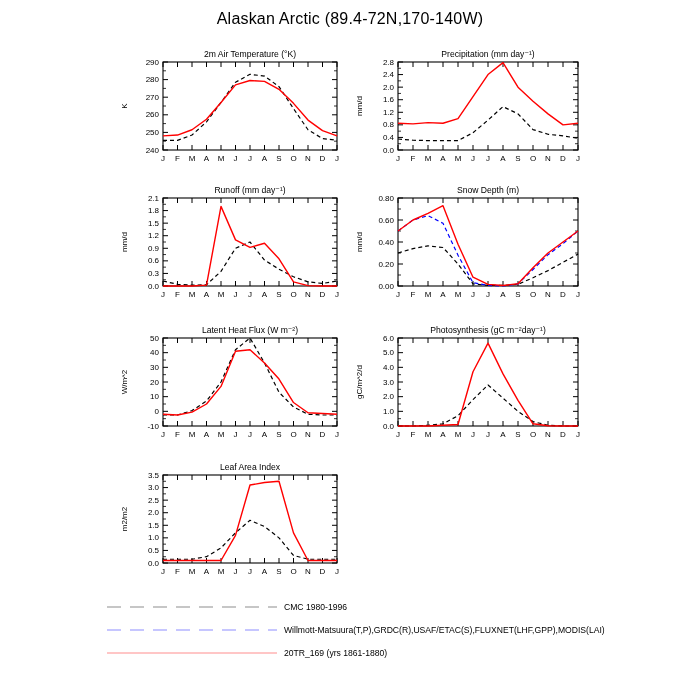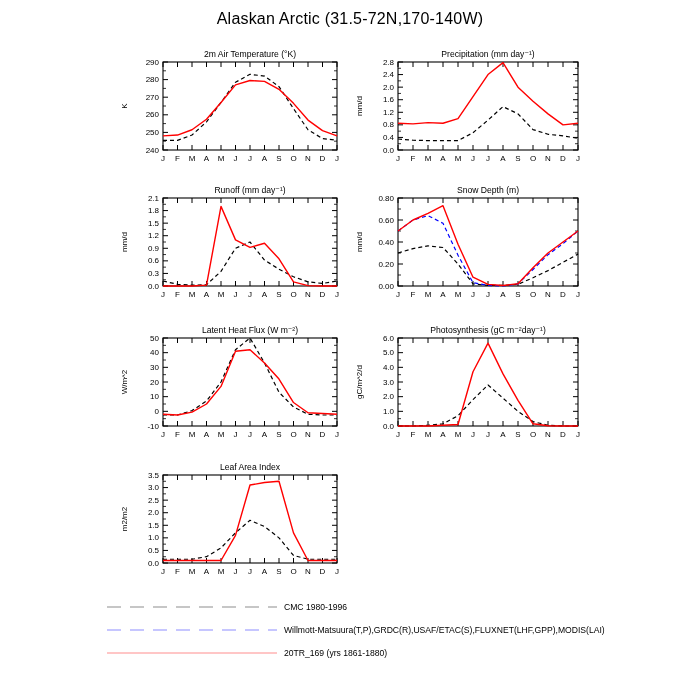--- a/index.html
+++ b/index.html
@@ -10,21 +10,21 @@
   #fig-title{
     position:absolute;top:10px;left:0;width:700px;text-align:center;
     font-size:16px;letter-spacing:0.2px;color:#000;
   }
   svg text{fill:#000;}
 </style>
 </head>
 <body>
 
 <div id="screen">
-  <div id="fig-title">Alaskan Arctic (31.5-72N,170-140W)</div>
+  <div id="fig-title">Alaskan Arctic (89.4-72N,170-140W)</div>
   <svg id="fig-svg" width="700" height="700" viewBox="0 0 700 700" style="position:absolute;top:0;left:0;">
       <g>
         <rect x="163" y="62" width="174" height="88" fill="none" stroke="#000" stroke-width="1.1"></rect>
         <text x="250" y="57" text-anchor="middle" font-size="8.6">2m Air Temperature (°K)</text>
         <line x1="163" y1="150" x2="168" y2="150" stroke="#000" stroke-width="1"></line>
         <line x1="332" y1="150" x2="337" y2="150" stroke="#000" stroke-width="1"></line>
         <text x="159" y="152.6" text-anchor="end" font-size="8">240</text>
         <line x1="163" y1="141.2" x2="166" y2="141.2" stroke="#000" stroke-width="0.8"></line>
         <line x1="334" y1="141.2" x2="337" y2="141.2" stroke="#000" stroke-width="0.8"></line>
         <line x1="163" y1="132.4" x2="168" y2="132.4" stroke="#000" stroke-width="1"></line>

